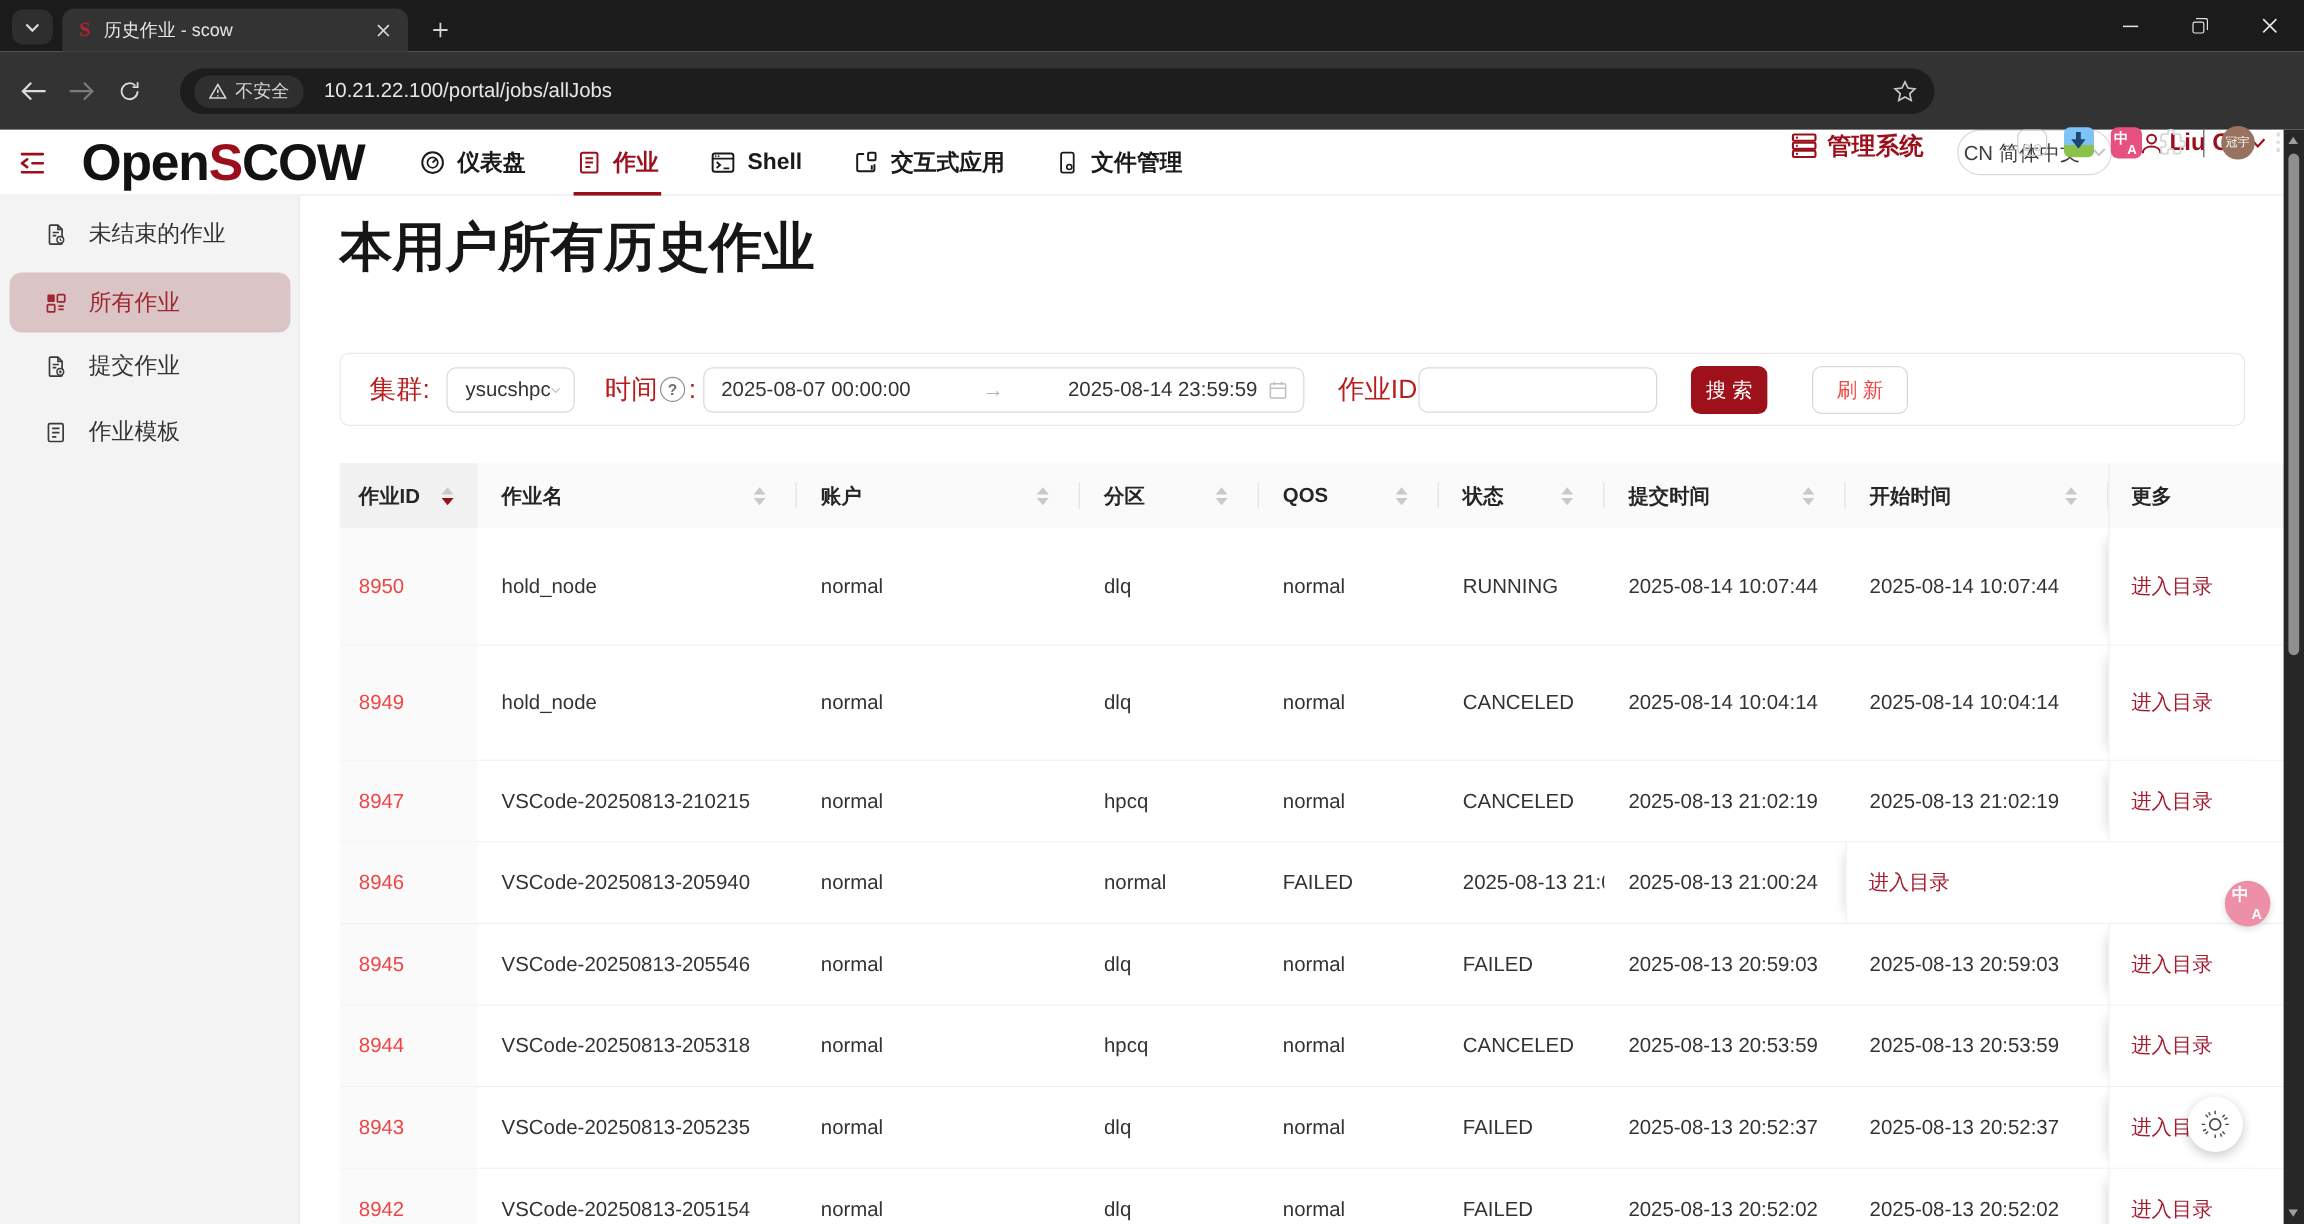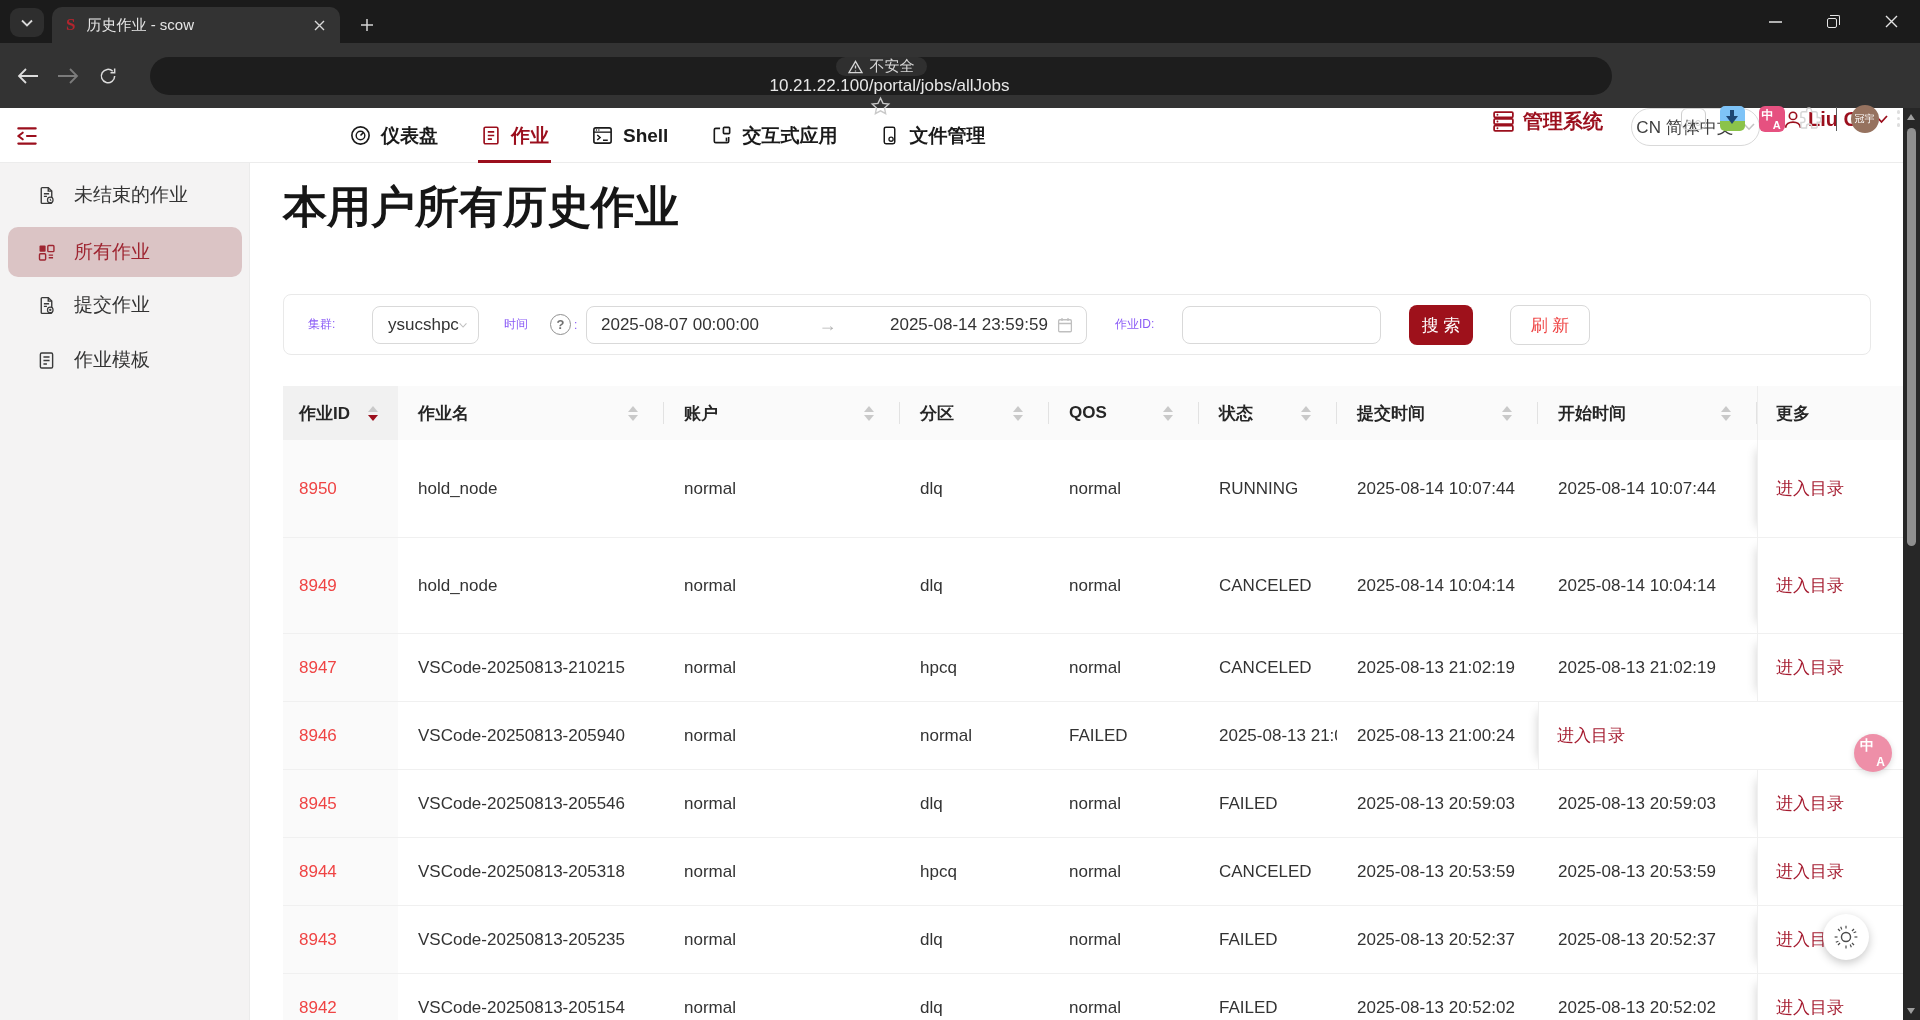--- a/index.html
+++ b/index.html
@@ -22,21 +22,21 @@
   .restore-glyph{position:relative;width:13px;height:13px;}
   .restore-glyph i{position:absolute;border:1.4px solid #e4e4e4;border-radius:2px;width:10px;height:10px;display:block;}
   .restore-glyph i.b{left:0;bottom:0;background:#1b1b1b;}
   .restore-glyph i.f{right:0;top:0;border-left:none;border-bottom:none;border-radius:0 2px 0 0;}
 
   .toolbar{position:absolute;left:0;top:43px;width:1920px;height:65px;background:#333333;z-index:49;
     display:flex;align-items:center;}
   .navbtn{width:40px;height:40px;display:flex;align-items:center;justify-content:center;border-radius:50%;}
   .navbtn.back{margin-left:8px;}
   .urlbar{position:absolute;left:150px;top:14px;width:1462px;height:38px;background:#1d1d1d;border-radius:19px;
-    display:flex;align-items:center;padding:0 12px;flex-direction:column;}
+    display:flex;align-items:center;padding:0 12px;}
   .sec-chip{display:flex;align-items:center;gap:7px;background:#2f2f2f;border-radius:13px;height:27px;padding:0 12px;
     color:#d6d6d6;font-size:15px;margin-left:0;}
   .url-text{color:#e7e7e7;font-size:17px;margin-left:17px;flex:1;white-space:nowrap;}
   .star{margin-right:2px;}
   .extrow{position:absolute;right:16px;top:43px;height:65px;display:flex;align-items:center;gap:14px;z-index:51;}
   .ext-split{width:25px;height:22px;border:1.8px solid #cfcfcf;border-radius:6px;display:flex;align-items:flex-end;
     justify-content:center;gap:3px;padding-bottom:3px;}
   .ext-split i{width:6px;height:6px;border:1.6px solid #cfcfcf;border-radius:50%;display:block;}
   .ext-dl{position:relative;width:25px;height:25px;border-radius:5px;overflow:hidden;
     background:linear-gradient(180deg,#7ec3f7 0 60%,#8bc34a 60% 100%);}
@@ -71,21 +71,21 @@
   .sidebar{position:absolute;left:0;top:163px;width:250px;height:857px;background:#f4f3f3;border-right:1px solid #ebebeb;z-index:10;}
   .side-item{position:absolute;left:8px;width:234px;height:44px;display:flex;align-items:center;gap:17px;
     padding-left:28px;font-size:19px;color:#333;border-radius:10px;text-align:right;}
   .side-item.active{background:#dbc4c5;color:#9e2531;height:50px;}
 
   
   .main{position:absolute;left:250px;top:163px;width:1653px;height:857px;background:#fff;}
   .page-title{position:absolute;left:33px;top:16px;font-size:44px;font-weight:700;color:#161616;margin:0;line-height:56px;}
 
   .filter-card{position:absolute;left:33px;top:131px;width:1588px;height:61px;border:1px solid #e9e9e9;border-radius:8px;background:#fff;}
-  .f-label{position:absolute;top:0;height:59px;display:flex;align-items:center;font-size:12px;color:#8b5cf6;}
+  .f-label{position:absolute;top:0;height:59px;display:flex;align-items:center;font-size:22px;color:#b91c1c;}
   .sel{position:absolute;left:88px;top:11px;width:107px;height:38px;border:1px solid #d9d9d9;border-radius:8px;
     display:flex;align-items:center;padding:0 11px 0 15px;font-size:17px;color:#333;justify-content:space-between;background:#fff;}
   .qicon{position:absolute;left:266px;top:19px;width:21px;height:21px;border:1.6px solid #8f8f8f;border-radius:50%;
     color:#6f6f6f;font-size:13px;font-weight:700;display:flex;align-items:center;justify-content:center;}
   .rangepicker{position:absolute;left:302px;top:11px;width:501px;height:38px;border:1px solid #d9d9d9;border-radius:8px;
     display:flex;align-items:center;padding:0 12px;background:#fff;}
   .rangepicker input{border:none;outline:none;font-size:17px;color:#333;width:168px;background:transparent;
     font-family:"Liberation Sans","DejaVu Sans",sans-serif;}
   .swap-arrow{color:#b5b5b5;font-size:18px;flex:1;text-align:center;}
   .jobid-input{position:absolute;left:898px;top:11px;width:199px;height:38px;border:1px solid #d9d9d9;border-radius:8px;
@@ -239,20 +239,21 @@
         </span>
     </div>
   </div>
 
   <div class="appheader">
     <span class="fold">
       <svg width="26" height="26" viewBox="0 0 24 24">
           <path d="M4 5h16M12 12h8M4 19h16M8 9l-4 3 4 3" stroke="#9b0f1d" stroke-width="2" fill="none" stroke-linecap="round" stroke-linejoin="round"></path>
         </svg>
     </span>
+    <div class="logo"><span>Open</span><span class="red">S</span><span>COW</span></div>
 
     <div class="mainnav">
       <div class="nav-item">
         <svg width="23" height="23" viewBox="0 0 24 24">
             <circle cx="12" cy="12" r="9" stroke="#1a1a1a" stroke-width="1.7" fill="none"></circle>
             <circle cx="12" cy="12" r="4.5" stroke="#1a1a1a" stroke-width="1.5" fill="none"></circle>
             <path d="M12 12l3.2-3.2" stroke="#1a1a1a" stroke-width="1.7"></path>
           </svg>
         <span>仪表盘</span>
       </div>

